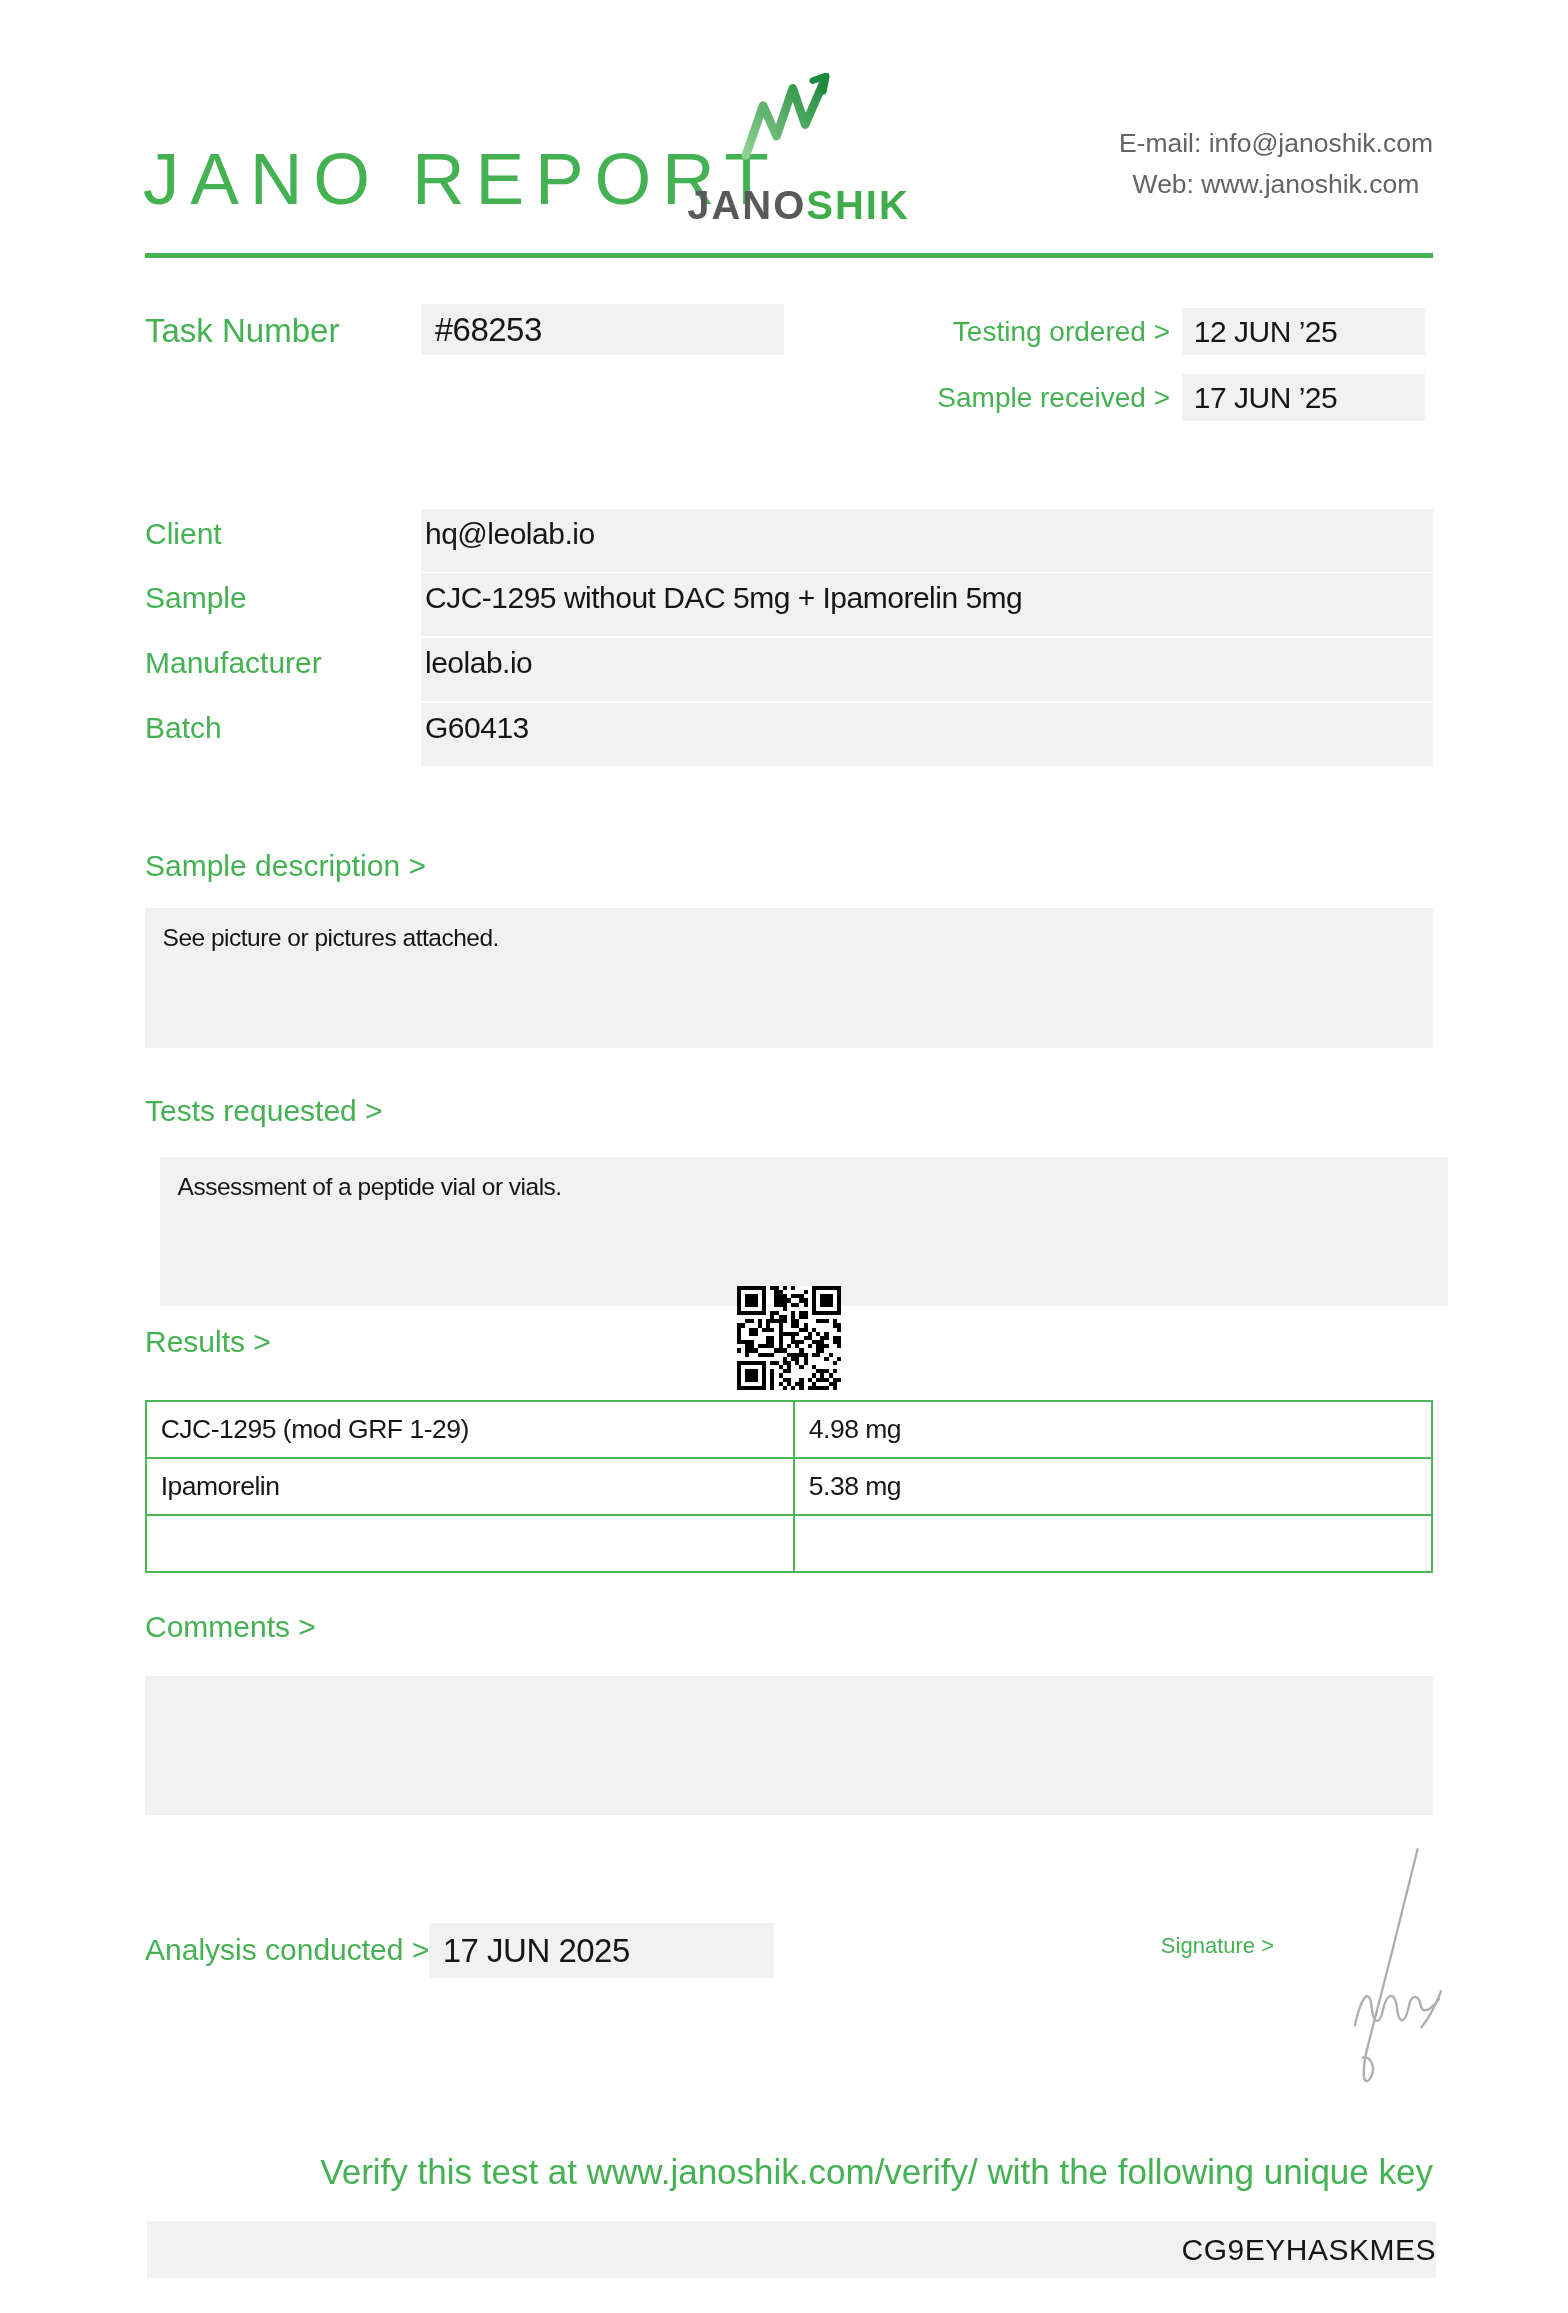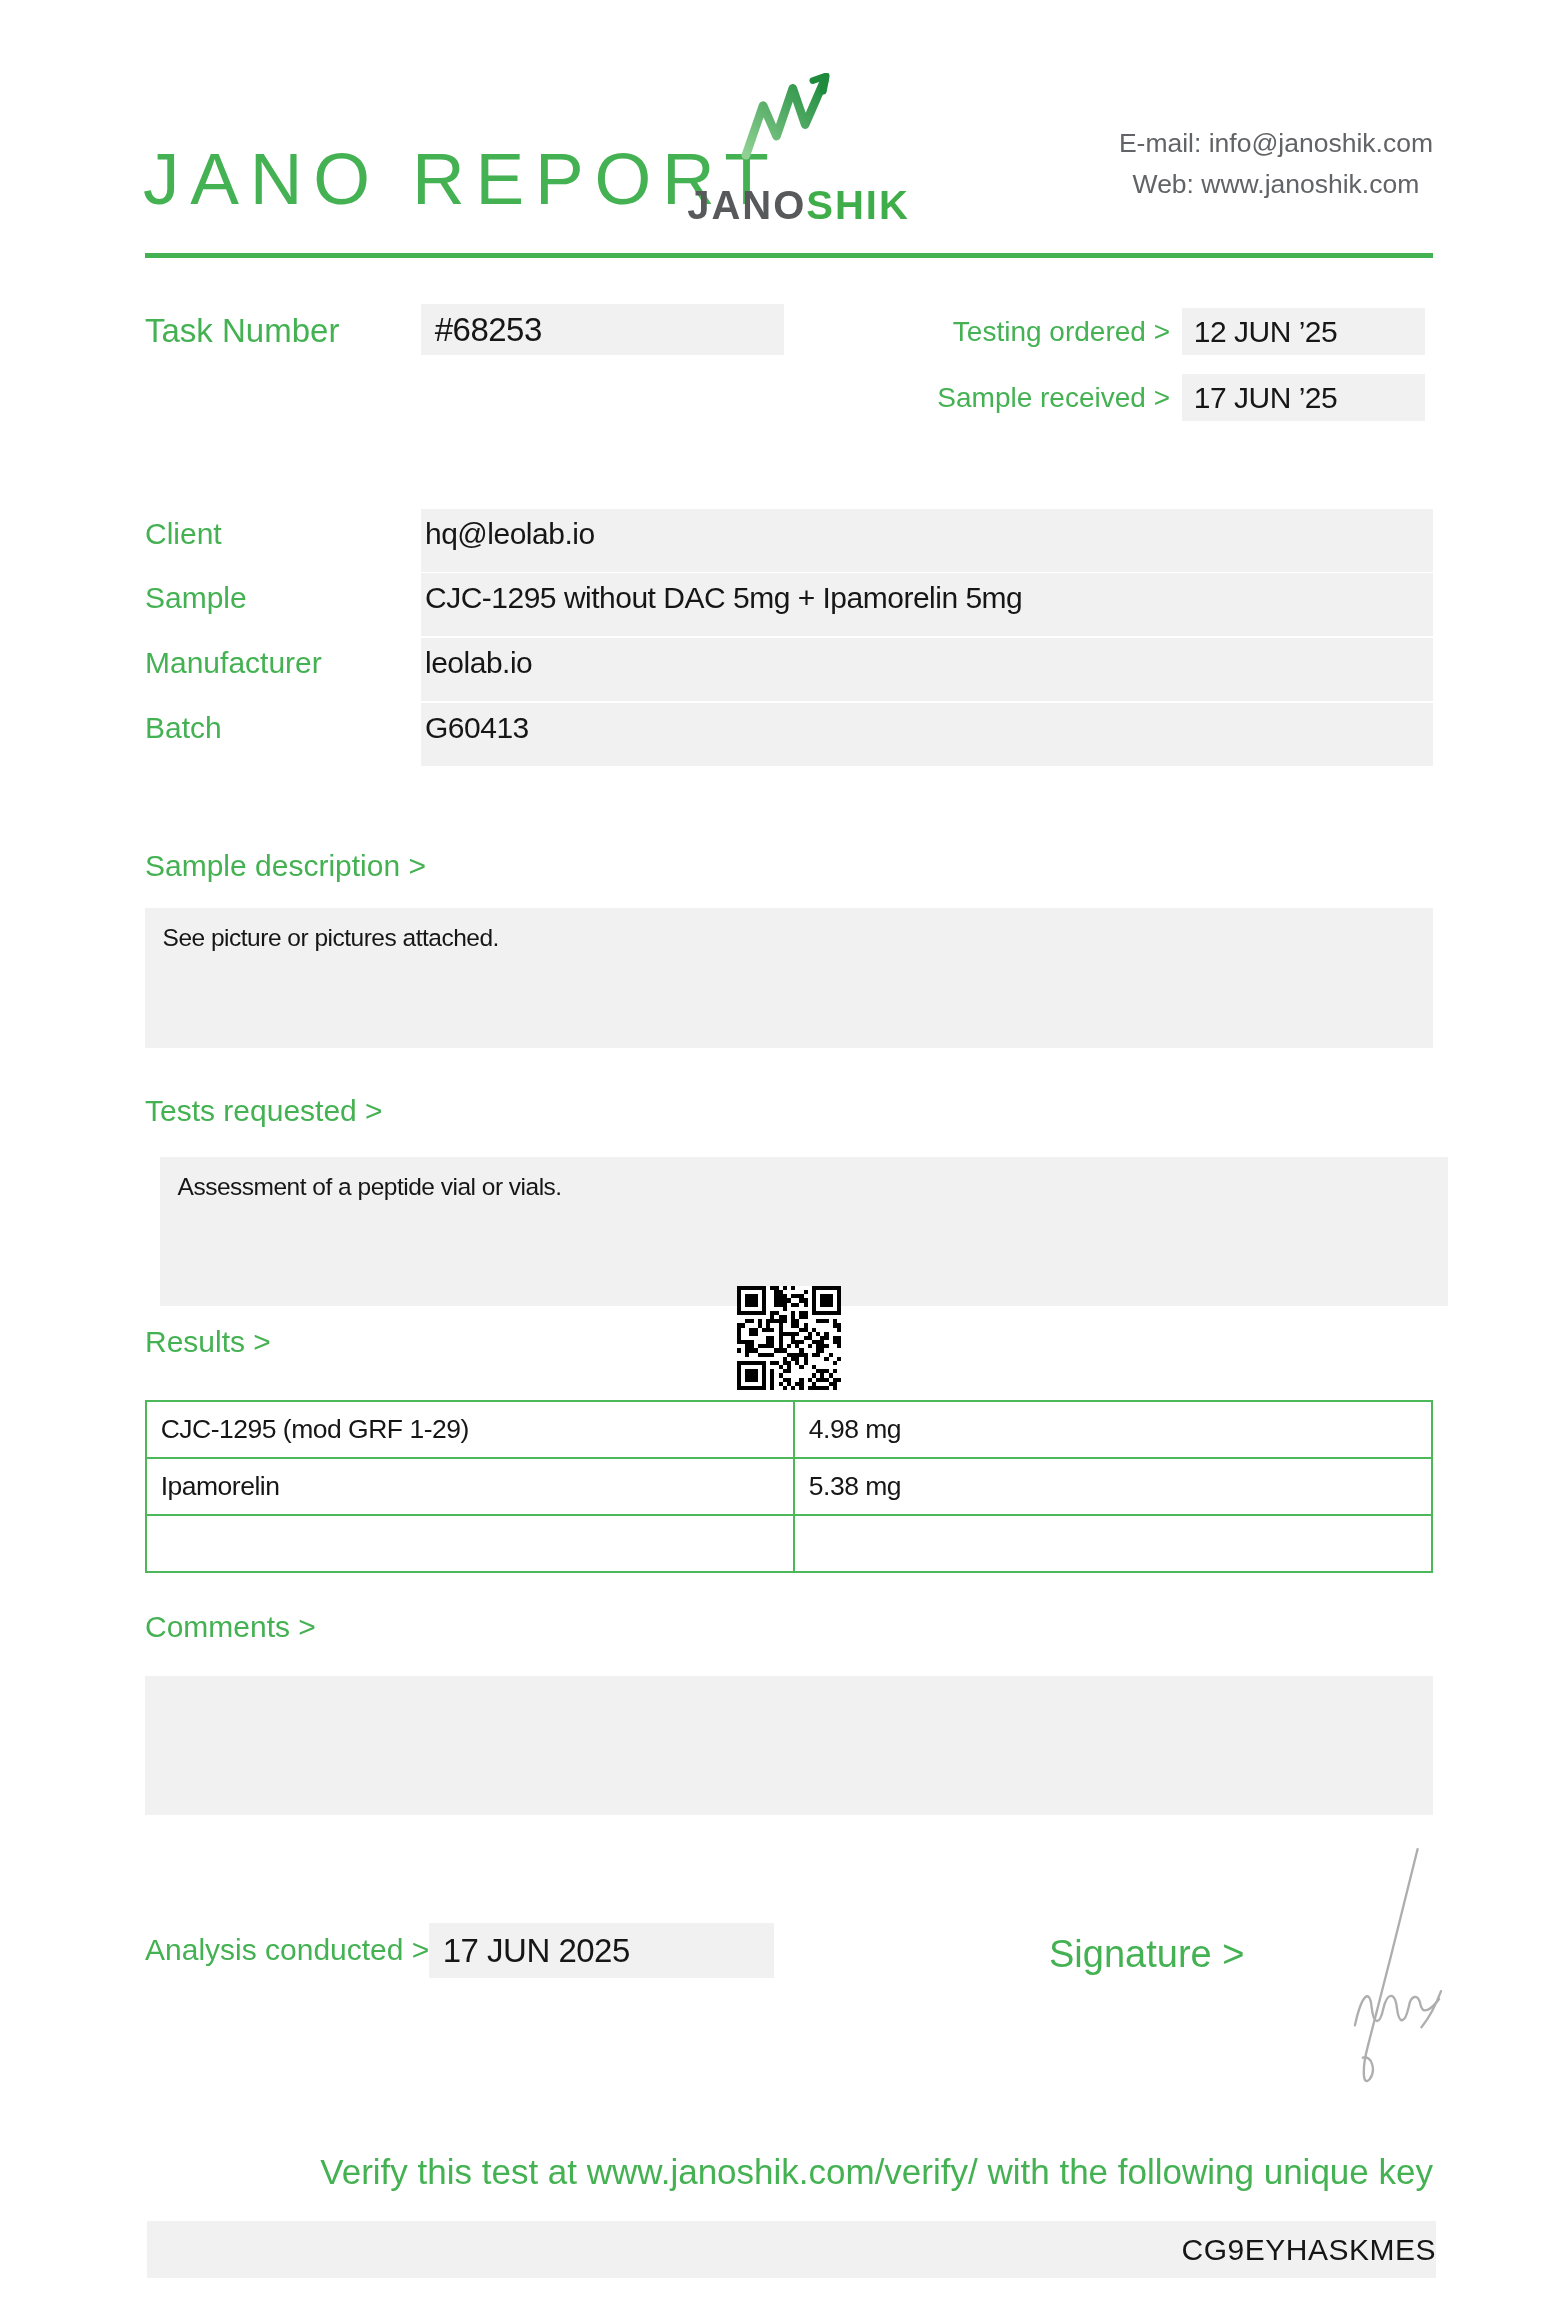--- a/index.html
+++ b/index.html
@@ -60,21 +60,21 @@
     padding-left:13.7px;letter-spacing:-0.5px;color:var(--ink);
   }
   .results-table td.c1{width:50.4%}
   .results-table td.c2{width:49.6%}
 
   .sig{left:1306px;top:1845px;width:137px;height:257px}
   .sig svg{width:137px;height:257px}
 
   .analysis-label{left:145px;top:1933px;font-size:30px;color:var(--green);white-space:nowrap}
   .analysis-box{left:429px;top:1923px;width:345px;height:55px;line-height:55px;padding-left:13.7px;font-size:33px;letter-spacing:-0.5px}
-  .signature-label{left:1049px;top:1933px;width:225px;font-size:38px;color:var(--green);white-space:nowrap}
+  .signature-label{left:1049px;top:1933px;width:225px;text-align:right;font-size:22px;color:var(--green);white-space:nowrap}
 
   .verify{left:145px;top:2152px;width:1288px;text-align:right;font-size:35px;color:var(--green);white-space:nowrap}
   .key-box{left:147px;top:2221px;width:1289px;height:57px;line-height:57px;text-align:right;font-size:30px;letter-spacing:0.5px}
 </style>
 </head>
 <body>
 
 <div class="page">
 
   <div class="abs title">JANO REPORT</div>

